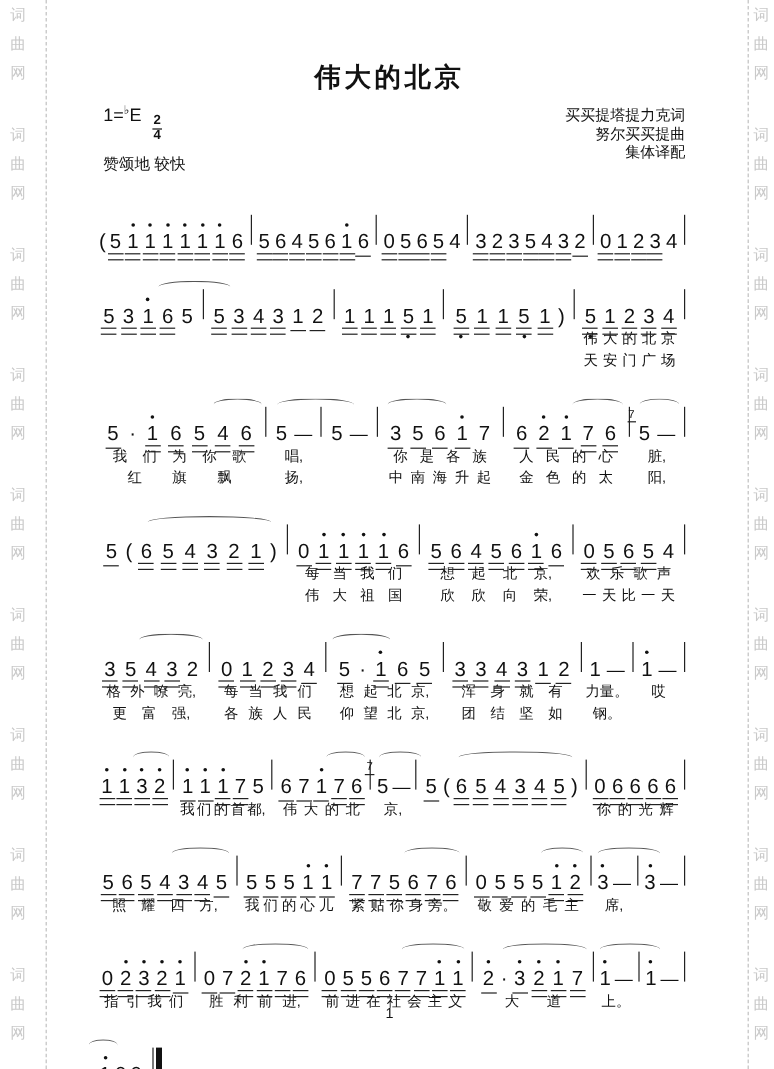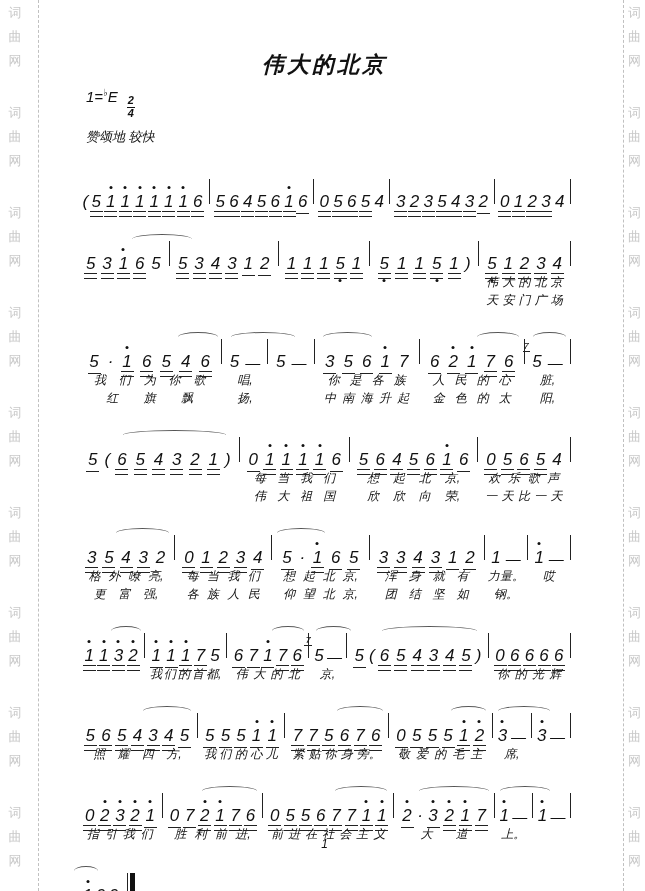--- a/index.html
+++ b/index.html
@@ -9,21 +9,21 @@
   .wm-col{position:absolute;top:0;bottom:0;z-index:1;}
   .wm-left{left:0;width:38px;border-right:1px dashed #c0c0c0;}
   .wm-right{right:0;width:21px;border-left:1px dashed #c0c0c0;}
   .wm-chars{display:flex;flex-direction:column;align-items:center;padding-top:6px;
             font-size:13px;line-height:1;color:#c9c9c9;}
   .wm-left .wm-chars{width:30px;}
   .wm-right .wm-chars{width:21px;}
   .wm-chars span{margin-bottom:11px;}
   .wm-chars span.gend{margin-bottom:39px;}
   
-  .main{position:absolute;left:78px;right:74px;top:0;bottom:0;z-index:2;font-style:italic;}
+  .main{position:absolute;left:78px;right:74px;top:0;bottom:0;z-index:2;}
   .title{margin-top:50px;text-align:center;font-size:22px;font-weight:bold;letter-spacing:3px;}
   .meta{display:flex;justify-content:space-between;margin-top:7px;}
   .keyline{font-size:15px;margin-left:8px;}
   .acc{font-size:10px;vertical-align:super;}
   .frac{display:inline-flex;flex-direction:column;text-align:center;font-size:11px;
         line-height:1.05;margin-left:9px;vertical-align:-2px;font-weight:bold;}
   .frac .num{border-bottom:1px solid #111;padding:0 1px;}
   .tempo{font-size:13px;margin-top:9px;margin-left:8px;}
   .credits{text-align:right;font-size:12.5px;line-height:1.25;margin-top:2px;}
   
@@ -132,20 +132,25 @@
     <div class="meta">
       <div>
         <div class="keyline">
           <span>1=</span><span class="acc">♭</span><span>E</span><span class="frac">
               <span class="num">2</span>
               <span>4</span>
             </span>
         </div>
         <div class="tempo">赞颂地 较快</div>
       </div>
+      <div class="credits">
+        <div>买买提塔提力克词</div>
+        <div>努尔买买提曲</div>
+        <div>集体译配</div>
+      </div>
     </div>
 
     <div class="score">
         <div class="mline">
           <div class="measure" style="flex-grow: 9;">
             <div class="notes">
               <span class="txt">(</span>
               <span class="n">5<i class="ul2"></i></span>
               <span class="n">1<i class="od-hi"></i><i class="ul2"></i></span>
               <span class="n">1<i class="od-hi"></i><i class="ul2"></i></span>

